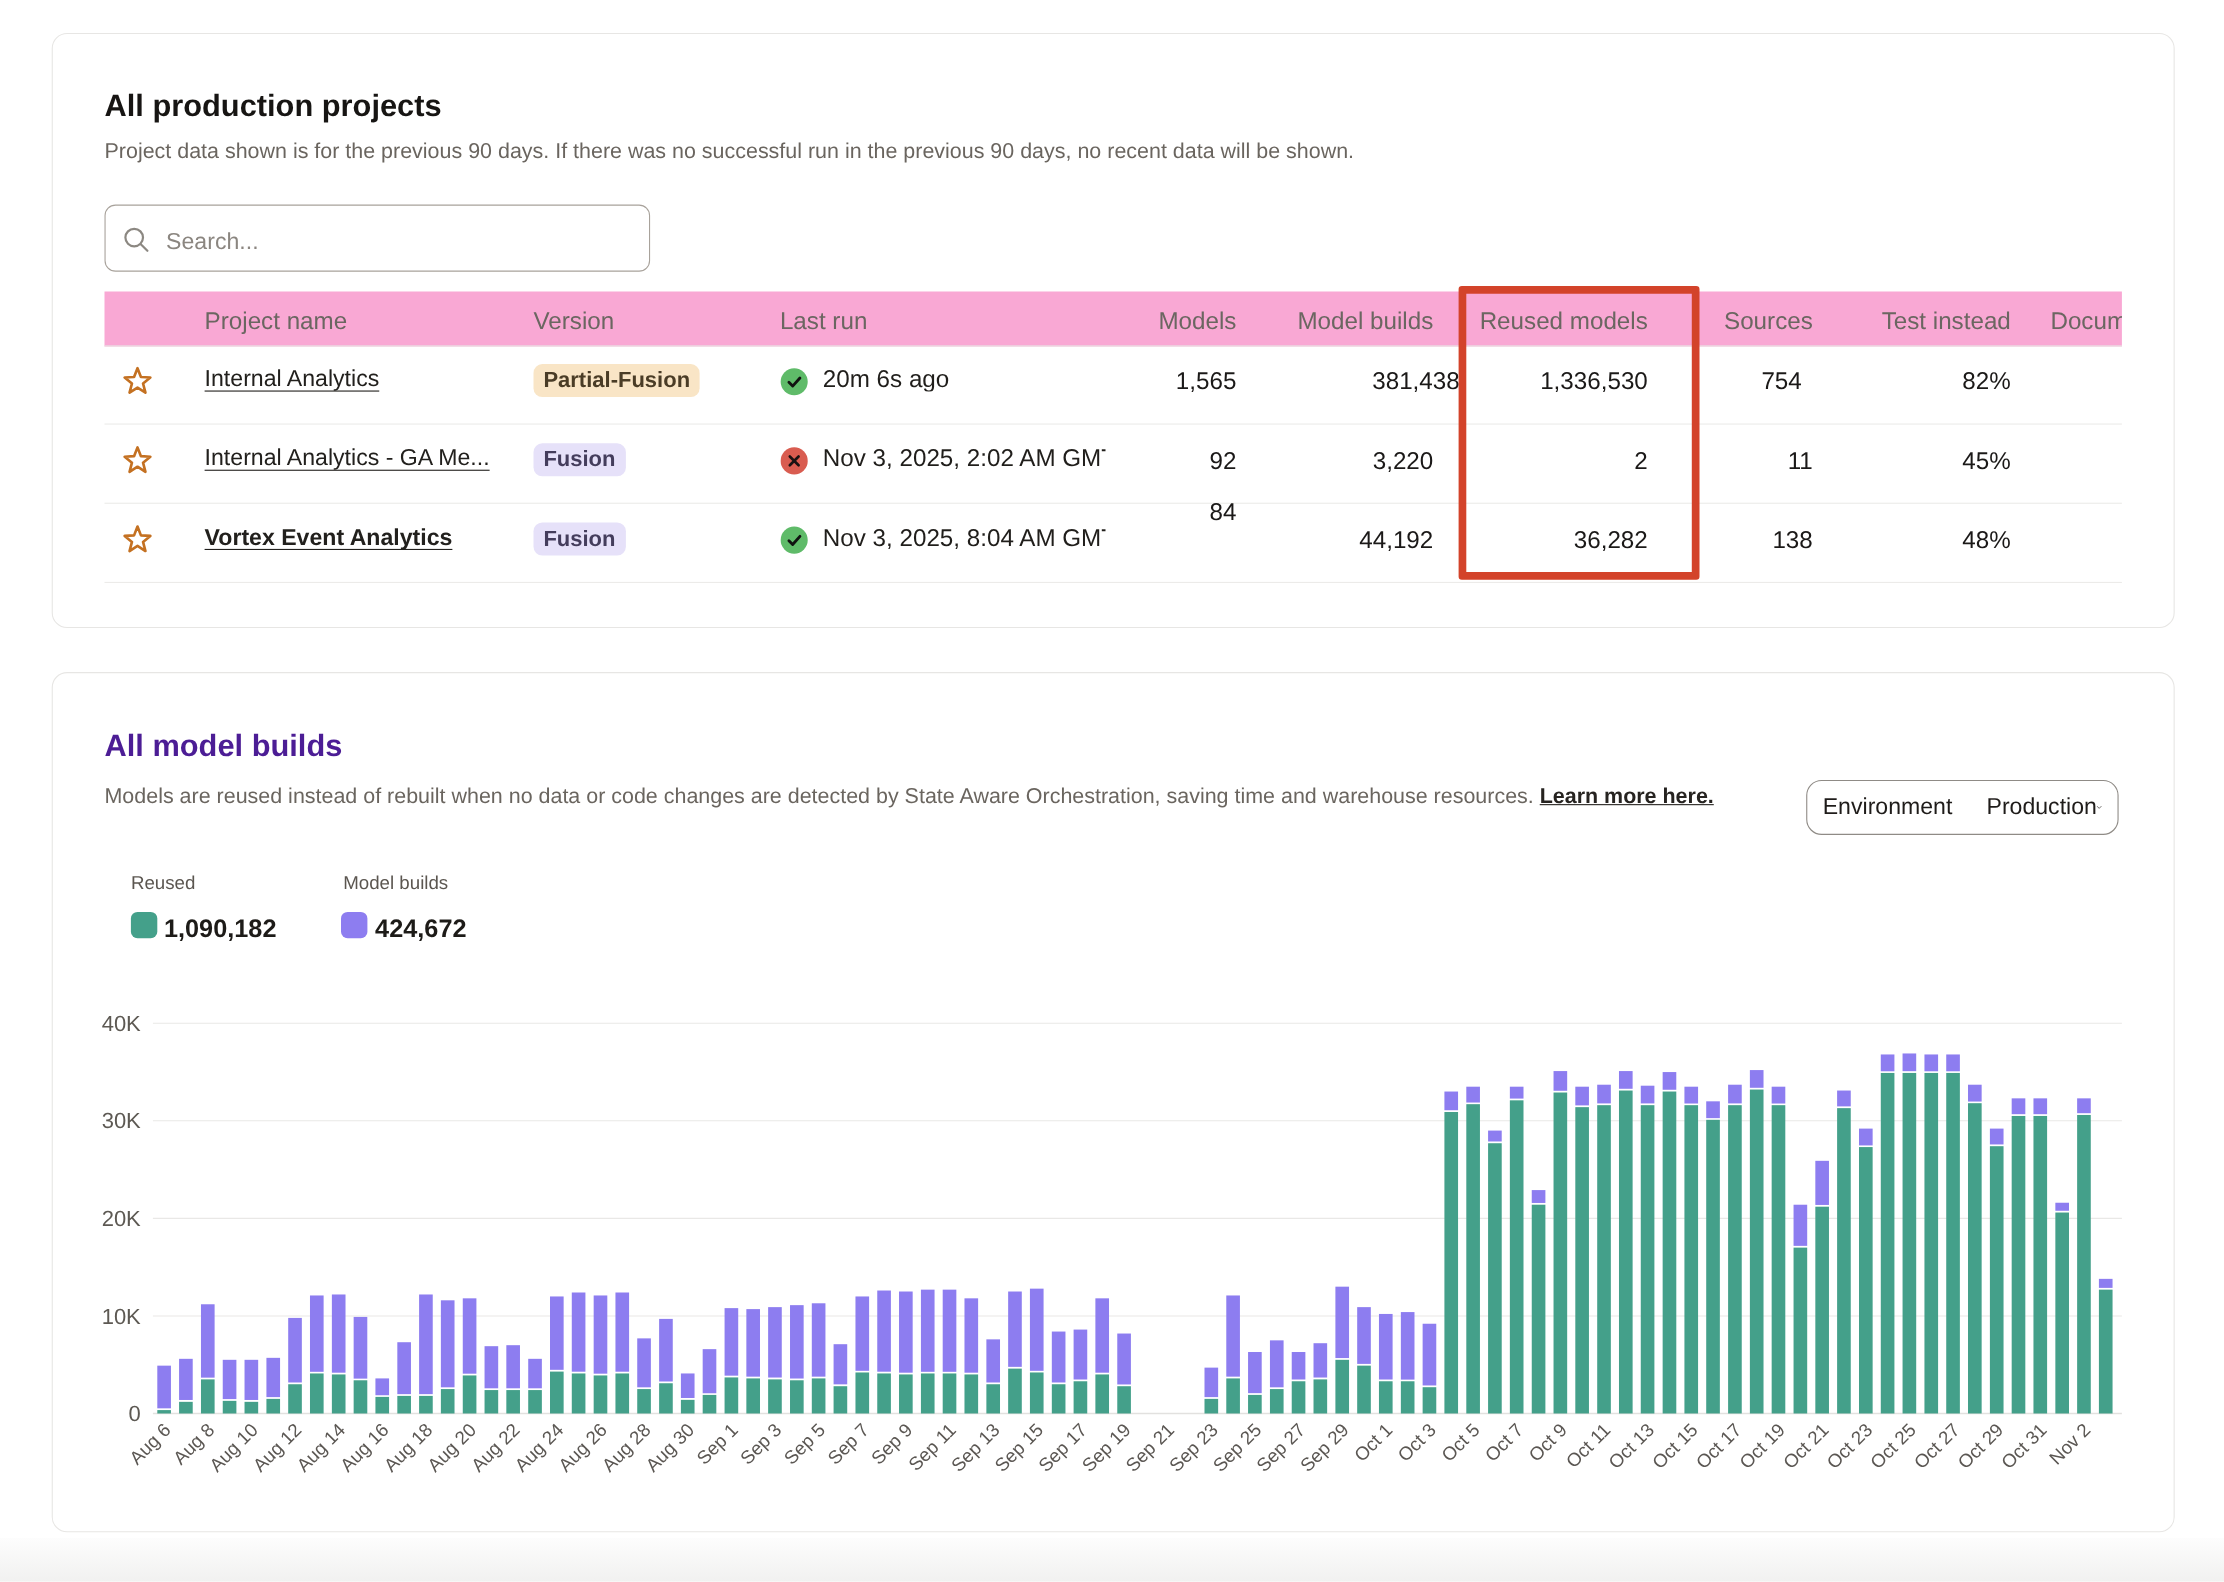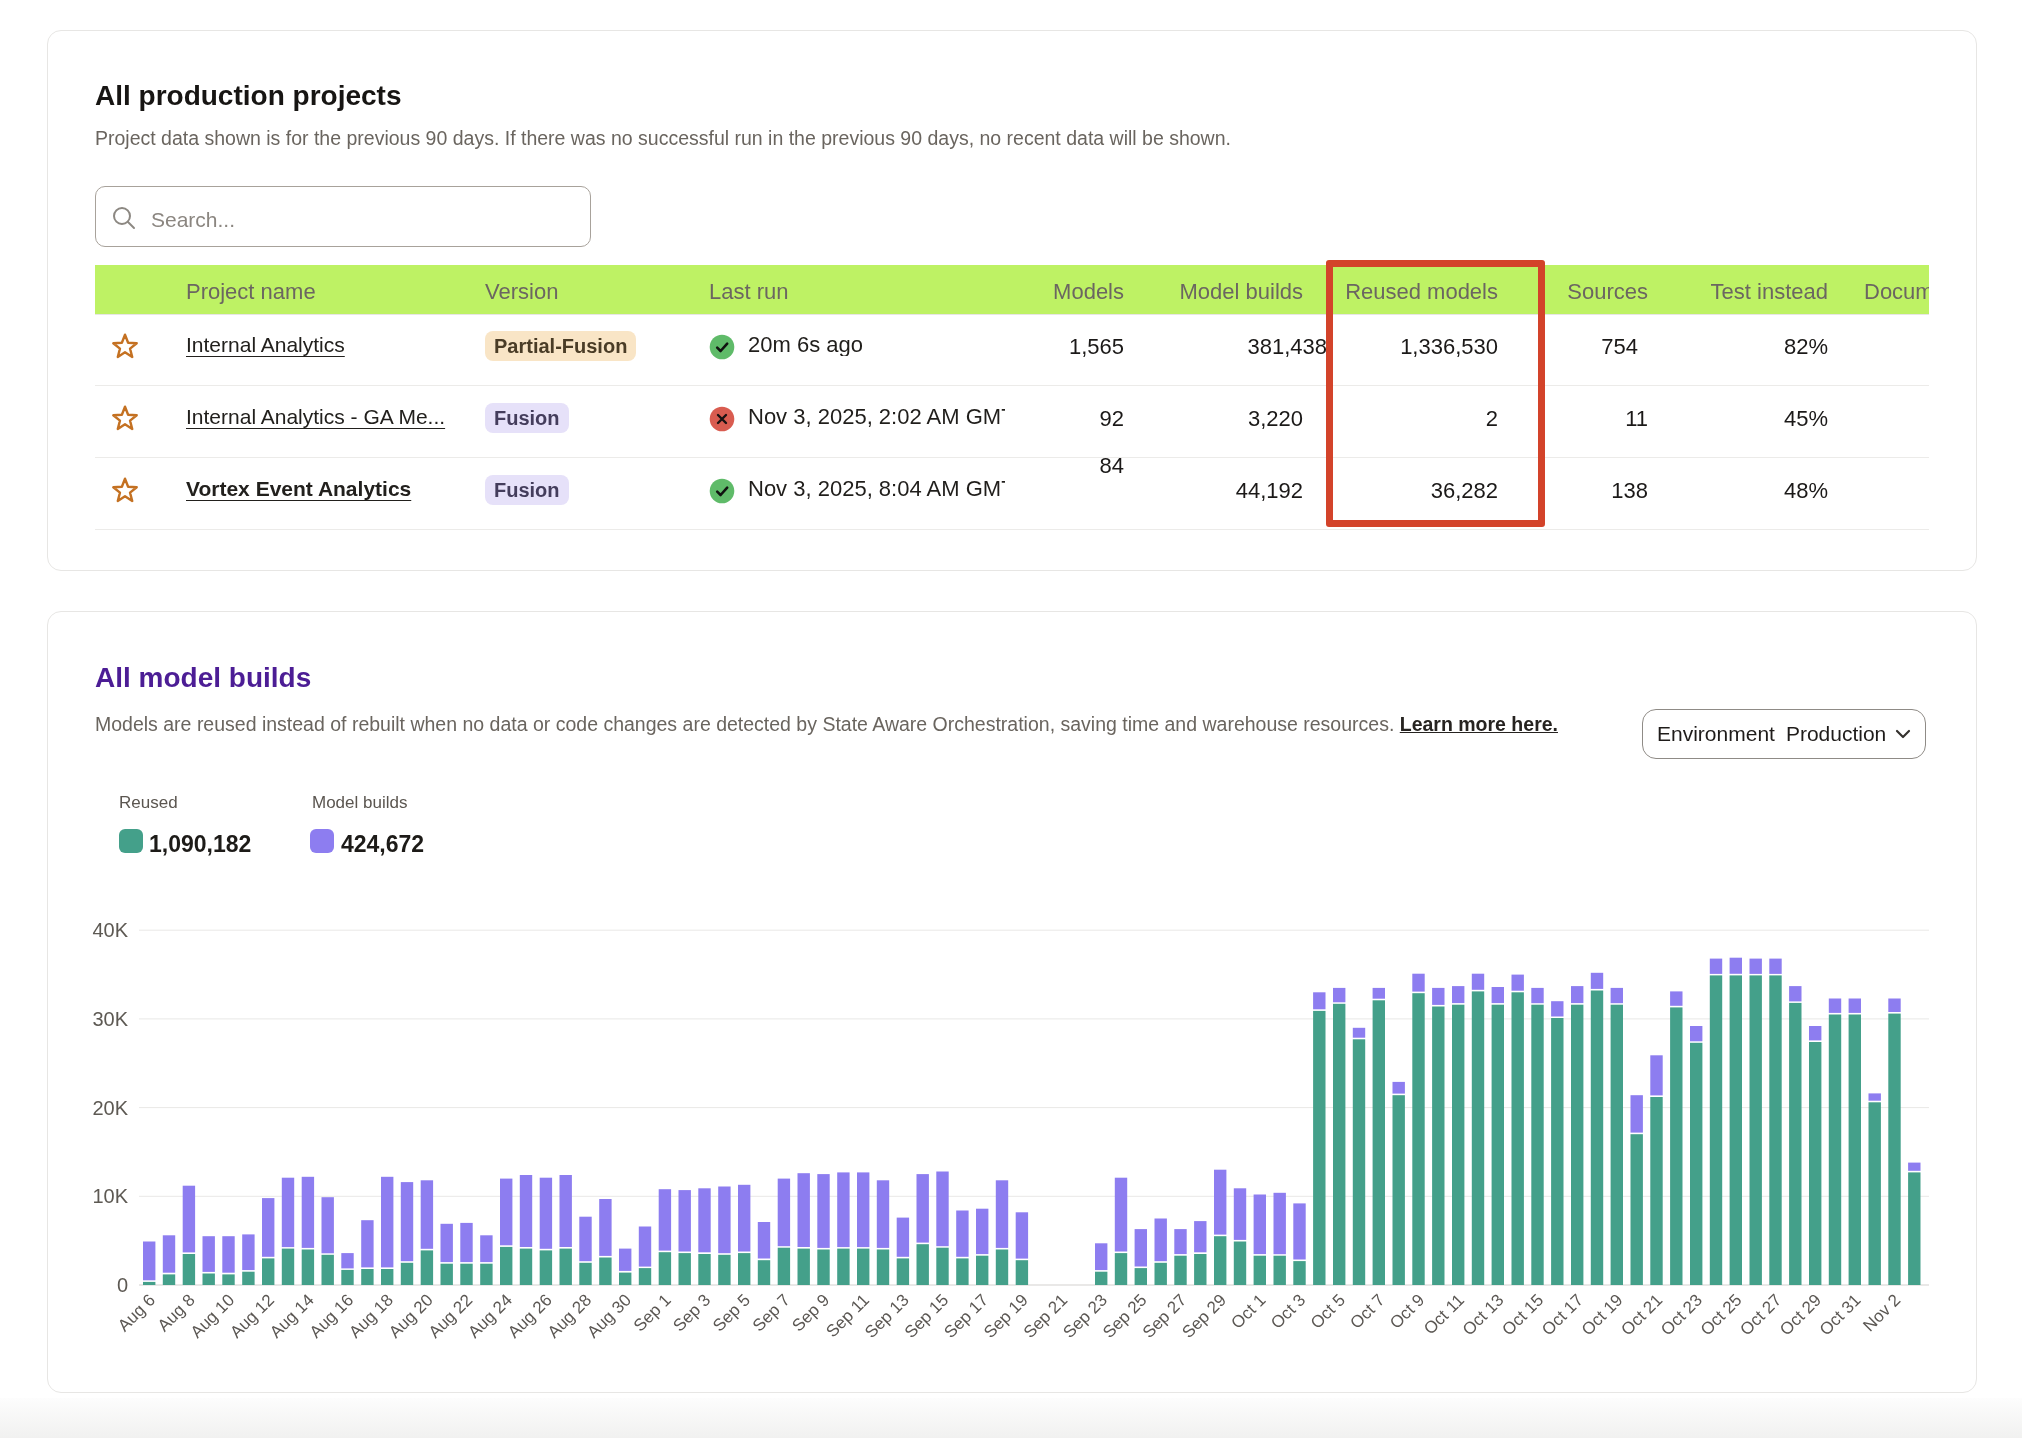--- a/index.html
+++ b/index.html
@@ -10,21 +10,21 @@
 <div class="card" style="top:30px;height:541px"></div>
 <div class="abs" style="left:95px;top:82px;font-size:28px;font-weight:700;color:#171513;line-height:1">All production projects</div>
 <div class="abs" style="left:95px;top:129px;font-size:19.5px;color:#6a655f;line-height:1">Project data shown is for the previous 90 days. If there was no successful run in the previous 90 days, no recent data will be shown.</div>
 <div class="abs" style="left:95px;top:186px;width:496px;height:61px;border:1.5px solid #a8a29b;border-radius:10px">
 <svg width="28" height="28" viewBox="0 0 28 28" style="position:absolute;left:15px;top:18px">
       <circle cx="11" cy="11" r="8" fill="none" stroke="#8c8882" stroke-width="2"></circle>
       <line x1="17" y1="17" x2="23" y2="23" stroke="#8c8882" stroke-width="2" stroke-linecap="round"></line>
     </svg>
 <div style="position:absolute;left:55px;top:22px;font-size:21px;color:#8b8680;line-height:1">Search...</div>
 </div>
-<div class="abs" style="left:95px;top:265px;width:1834px;height:50px;background:#bef264;overflow:hidden">
+<div class="abs" style="left:95px;top:265px;width:1834px;height:50px;background:#f9a8d4;overflow:hidden">
     <div class="hdr" style="left:91px;top:14px">Project name</div>
     <div class="hdr" style="left:390px;top:14px">Version</div>
     <div class="hdr" style="left:614px;top:14px">Last run</div>
     <div class="hdr" style="left:1769px;top:14px">Documentation</div>
     <div class="hdr" style="right:805px;top:14px">Models</div>
     <div class="hdr" style="right:626px;top:14px">Model builds</div>
     <div class="hdr" style="right:431px;top:14px">Reused models</div>
     <div class="hdr" style="right:281px;top:14px">Sources</div>
     <div class="hdr" style="right:101px;top:14px">Test instead</div>
   </div>
@@ -76,21 +76,21 @@
 <div class="num" style="right:719px;top:478px">44,192</div>
 <div class="num" style="right:524px;top:478px">36,282</div>
 <div class="num" style="right:374px;top:478px">138</div>
 <div class="num" style="right:194px;top:478px">48%</div>
 <div class="abs" style="left:1326px;top:260px;width:219px;height:267px;border:7px solid #d3432a;border-radius:3px"></div>
 <div class="card" style="top:611px;height:782px"></div>
 <div class="abs" style="left:95px;top:664px;font-size:28px;font-weight:700;color:#4c1d95;line-height:1">All model builds</div>
 <div class="abs" style="left:95px;top:715px;font-size:19.5px;color:#6a655f;line-height:1">Models are reused instead of rebuilt when no data or code changes are detected by State Aware Orchestration, saving time and warehouse resources. <span style="color:#262320;font-weight:600;text-decoration:underline">Learn more here.</span></div>
 <div class="abs" style="left:1642px;top:709px;width:284px;height:50px;border:1.5px solid #8f8b86;border-radius:14px;display:flex;align-items:center;padding:0 14px;font-size:21px;color:#1f1c1a">
 <span>Environment</span>
-    <span style="margin-left:11px">Production</span>
+    <span style="margin-left:31px">Production</span>
 <svg width="16" height="10" viewBox="0 0 16 10" style="margin-left:auto">
       <path d="M2 2 L8 8 L14 2" fill="none" stroke="#35322e" stroke-width="2.2" stroke-linecap="round" stroke-linejoin="round"></path>
     </svg>
 </div>
 <div class="abs" style="left:119px;top:794px;font-size:17px;color:#5b5650;line-height:1">Reused</div>
 <div class="abs" style="left:119px;top:829px;width:24px;height:24px;border-radius:6px;background:#44a08a"></div>
 <div class="abs" style="left:149px;top:833px;font-size:23px;font-weight:700;color:#1d1b18;line-height:1">1,090,182</div>
 <div class="abs" style="left:312px;top:794px;font-size:17px;color:#5b5650;line-height:1">Model builds</div>
 <div class="abs" style="left:310px;top:829px;width:24px;height:24px;border-radius:6px;background:#8d7df0"></div>
 <div class="abs" style="left:341px;top:833px;font-size:23px;font-weight:700;color:#1d1b18;line-height:1">424,672</div>

